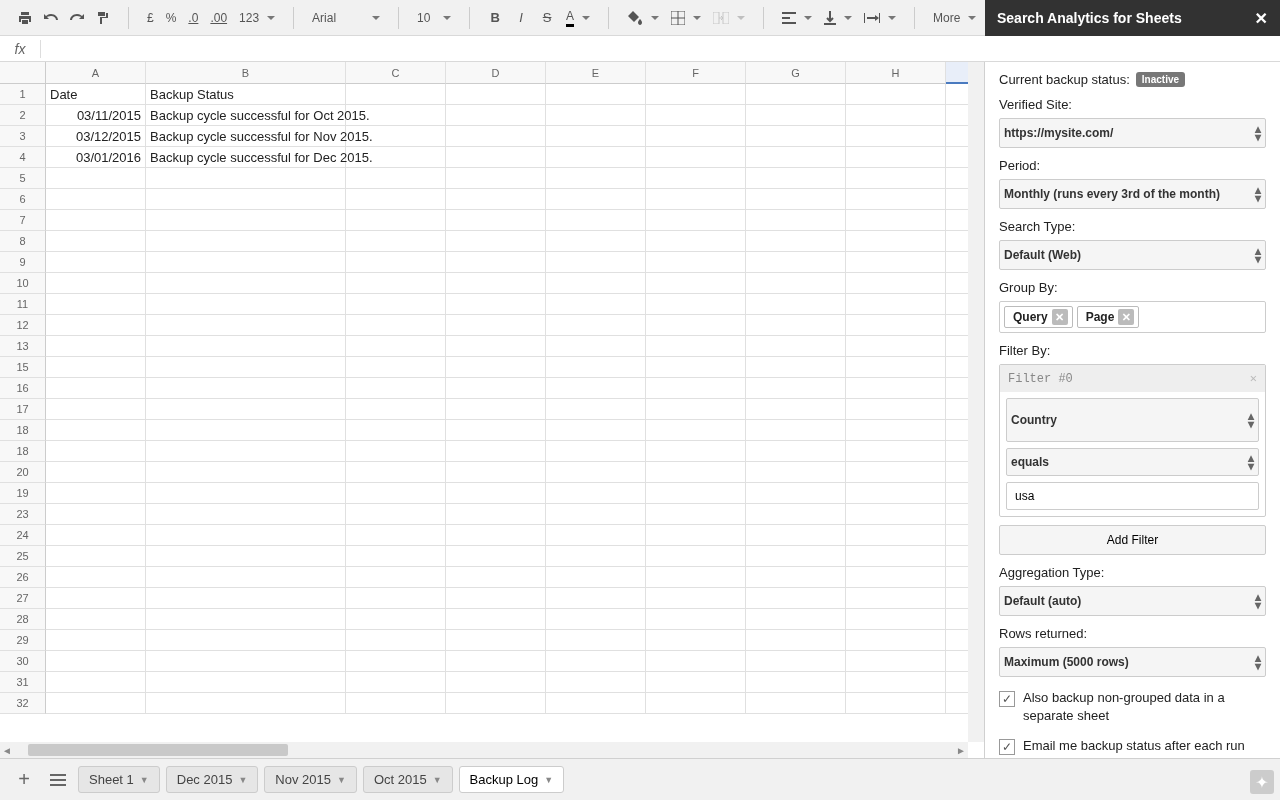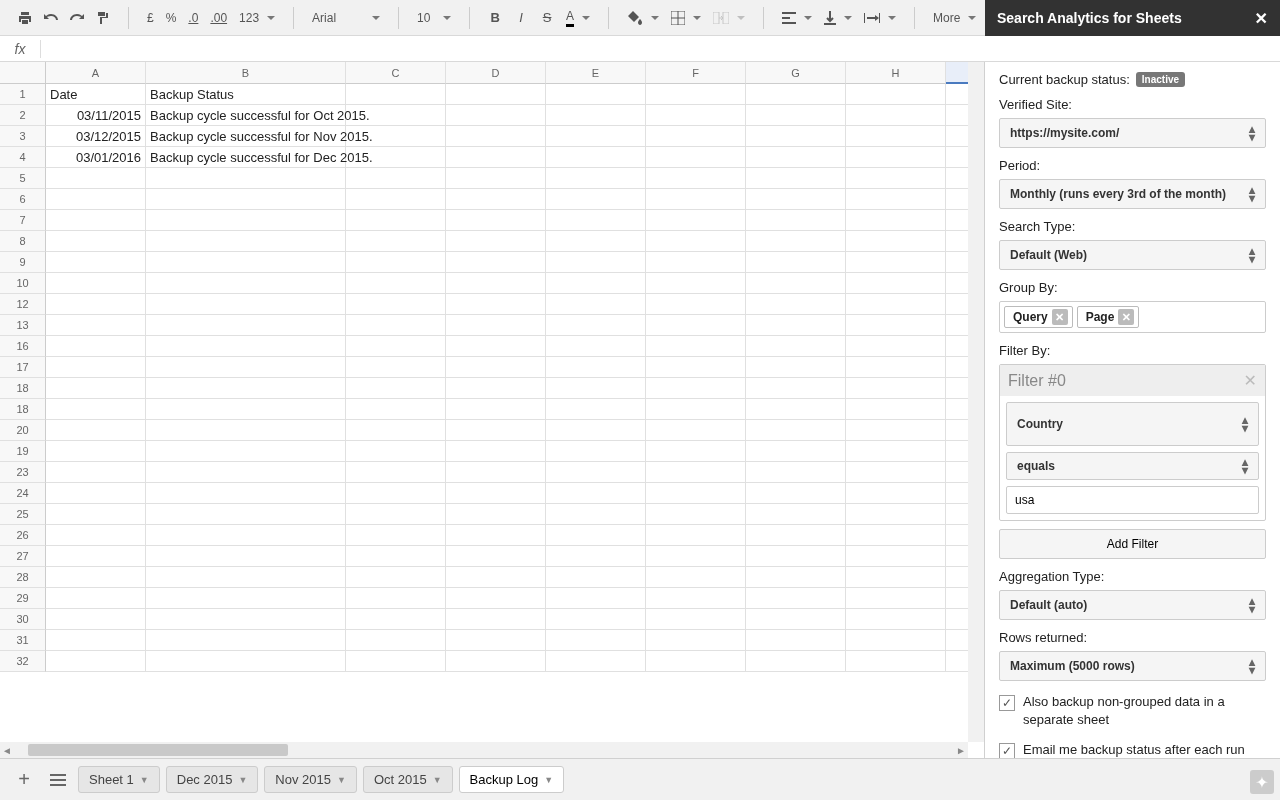--- a/index.html
+++ b/index.html
@@ -30,27 +30,27 @@
   .hscroll .arr { width:14px; text-align:center; color:#888; font-size:10px; }
   .vscroll { position:absolute; right:0; top:0; bottom:16px; width:16px; background:#f1f1f1; }
   .sidebar { width:296px; background:#fff; border-left:1px solid #d0d0d0; position:relative; display:flex; flex-direction:column; }
   .sb-header { height:36px; background:#323232; color:#fff; display:flex; align-items:center; padding:0 12px; font-size:14px; font-weight:bold; justify-content:space-between; position:absolute; top:-62px; left:0; right:0; }
   .sb-body { flex:1; overflow-y:auto; padding:10px 14px 14px; font-size:13px; }
   .sb-body::-webkit-scrollbar { width:10px; }
   .sb-body::-webkit-scrollbar-thumb { background:#c9c9c9; }
   .field-label { margin:10px 0 6px; color:#222; }
   .status-row { display:flex; align-items:center; gap:6px; margin-bottom:4px; }
   .badge { background:#777; color:#fff; font-size:10px; padding:2px 6px; border-radius:3px; font-weight:bold; }
-  .sel-box { display:flex; align-items:center; justify-content:space-between; background:#f5f5f5; border:1px solid #ccc; border-radius:2px; height:30px; padding:0 10px; font-size:12px; font-weight:bold; color:#333; cursor:pointer; }
+  .sel-box { display:flex; align-items:center; justify-content:space-between; background:#f5f5f5; border:1px solid #ccc; border-radius:2px; height:30px; padding:0 4px; font-size:12px; font-weight:bold; color:#333; cursor:pointer; }
   .sel-box .chev { color:#666; font-size:12px; line-height:8px; }
   .chip-row { border:1px solid #ccc; border-radius:2px; padding:4px; display:flex; gap:4px; min-height:32px; }
   .chip { background:#fff; border:1px solid #bbb; border-radius:2px; padding:2px 4px 2px 8px; display:flex; align-items:center; gap:4px; font-size:12px; font-weight:bold; }
   .chip .x { background:#bbb; color:#fff; width:16px; height:16px; border-radius:2px; display:flex; align-items:center; justify-content:center; font-size:11px; cursor:pointer; }
   .filter-box { border:1px solid #ccc; border-radius:2px; }
-  .filter-head { background:#eee; padding:6px 8px; color:#888; font-size:16px; display:flex; justify-content:space-between; align-items:center; }
+  .filter-head { background:#eee; padding:6px 8px; color:#888; font-size:12px; display:flex; justify-content:space-between; align-items:center;font-family:Liberation Mono, monospace; }
   .filter-body { padding:6px; display:flex; flex-direction:column; gap:6px; }
   .txt-input { border:1px solid #ccc; height:28px; padding:0 8px; font-size:12px; border-radius:2px; width:100%; }
   .btn-flat { background:#f5f5f5; border:1px solid #ccc; border-radius:2px; height:30px; width:100%; font-size:12px; cursor:pointer; margin-top:8px; }
   .cb-row { display:flex; align-items:flex-start; gap:8px; margin-top:12px; line-height:1.4; }
   .cb { width:16px; height:16px; border:1px solid #999; background:#fff; display:flex; align-items:center; justify-content:center; flex-shrink:0; margin-top:2px; }
   .cb.checked::after { content:"✓"; font-size:12px; color:#555; }
   .btn-row { display:flex; gap:10px; margin-top:16px; }
   .btn-primary { background:#d14836; color:#fff; border:none; padding:8px 14px; font-size:12px; font-weight:bold; border-radius:2px; cursor:pointer; }
   .btn-secondary { background:#fff; border:1px solid #ccc; color:#999; padding:8px 14px; font-size:12px; border-radius:2px; cursor:pointer; }
   .tabs-bar { position:absolute; bottom:0; left:0; right:0; height:42px; background:#f1f1f1; border-top:1px solid #d0d0d0; display:flex; align-items:center; padding:0 10px; gap:6px; }
@@ -317,33 +317,57 @@
           <div class="cell" style="width:200px"></div>
           <div class="cell" style="width:100px"></div>
           <div class="cell" style="width:100px"></div>
           <div class="cell" style="width:100px"></div>
           <div class="cell" style="width:100px"></div>
           <div class="cell" style="width:100px"></div>
           <div class="cell" style="width:100px"></div>
           <div class="cell" style="width:56px"></div>
         </div>
         <div class="row">
+          <div class="row-h">11</div>
+          <div class="cell" style="width:100px"></div>
+          <div class="cell" style="width:200px"></div>
+          <div class="cell" style="width:100px"></div>
+          <div class="cell" style="width:100px"></div>
+          <div class="cell" style="width:100px"></div>
+          <div class="cell" style="width:100px"></div>
+          <div class="cell" style="width:100px"></div>
+          <div class="cell" style="width:100px"></div>
+          <div class="cell" style="width:56px"></div>
+        </div>
+        <div class="row">
           <div class="row-h">12</div>
           <div class="cell" style="width:100px"></div>
           <div class="cell" style="width:200px"></div>
           <div class="cell" style="width:100px"></div>
           <div class="cell" style="width:100px"></div>
           <div class="cell" style="width:100px"></div>
           <div class="cell" style="width:100px"></div>
           <div class="cell" style="width:100px"></div>
           <div class="cell" style="width:100px"></div>
           <div class="cell" style="width:56px"></div>
         </div>
         <div class="row">
           <div class="row-h">13</div>
+          <div class="cell" style="width:100px"></div>
+          <div class="cell" style="width:200px"></div>
+          <div class="cell" style="width:100px"></div>
+          <div class="cell" style="width:100px"></div>
+          <div class="cell" style="width:100px"></div>
+          <div class="cell" style="width:100px"></div>
+          <div class="cell" style="width:100px"></div>
+          <div class="cell" style="width:100px"></div>
+          <div class="cell" style="width:56px"></div>
+        </div>
+        <div class="row">
+          <div class="row-h">15</div>
           <div class="cell" style="width:100px"></div>
           <div class="cell" style="width:200px"></div>
           <div class="cell" style="width:100px"></div>
           <div class="cell" style="width:100px"></div>
           <div class="cell" style="width:100px"></div>
           <div class="cell" style="width:100px"></div>
           <div class="cell" style="width:100px"></div>
           <div class="cell" style="width:100px"></div>
           <div class="cell" style="width:56px"></div>
         </div>

